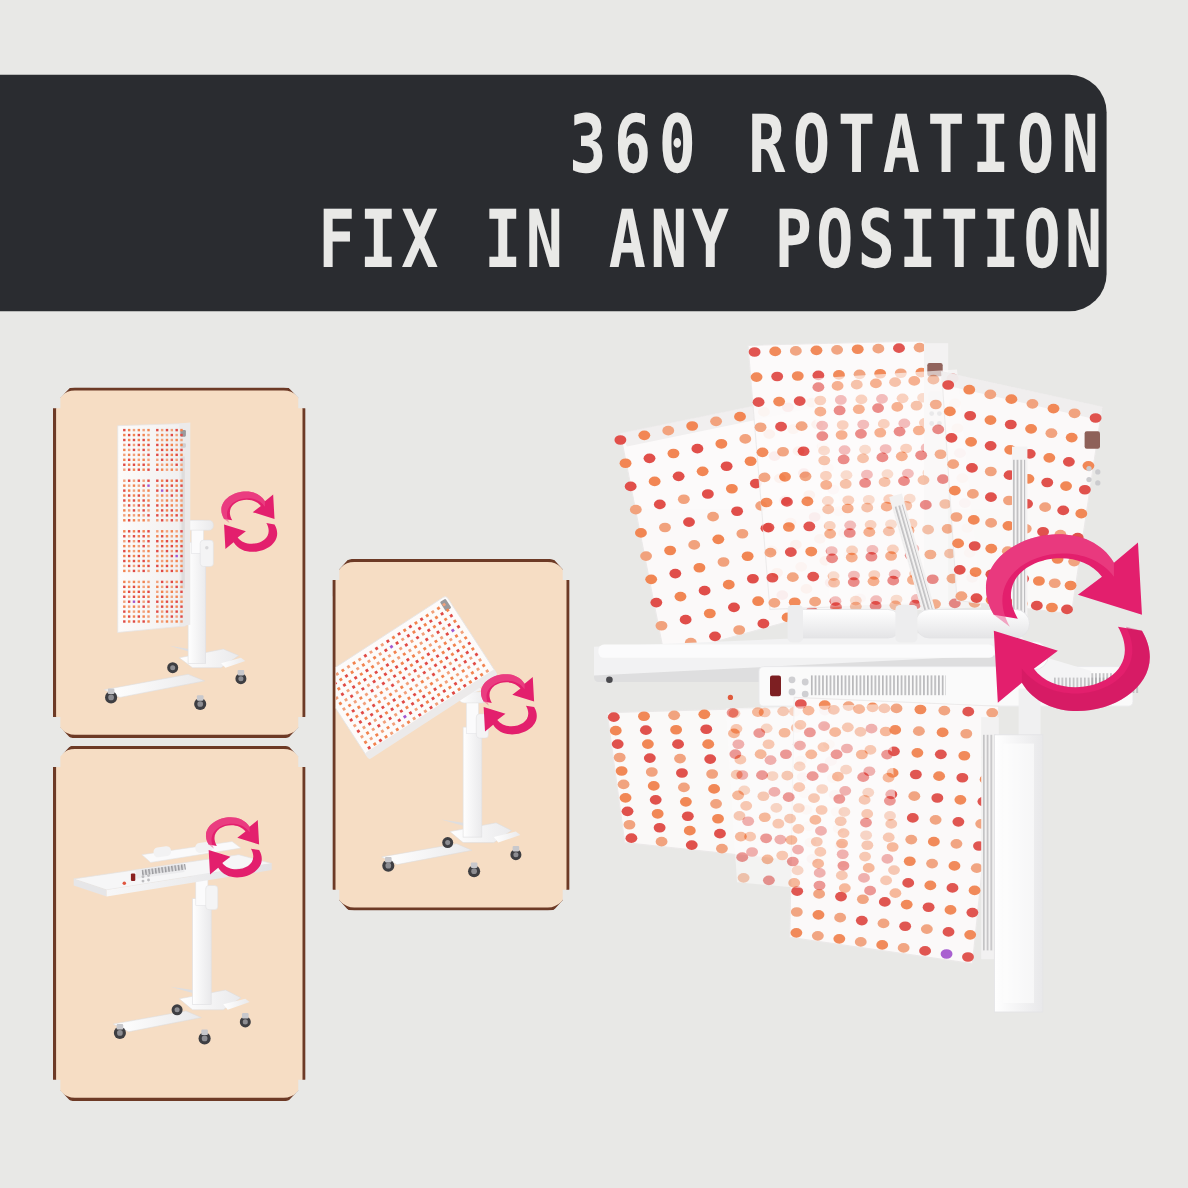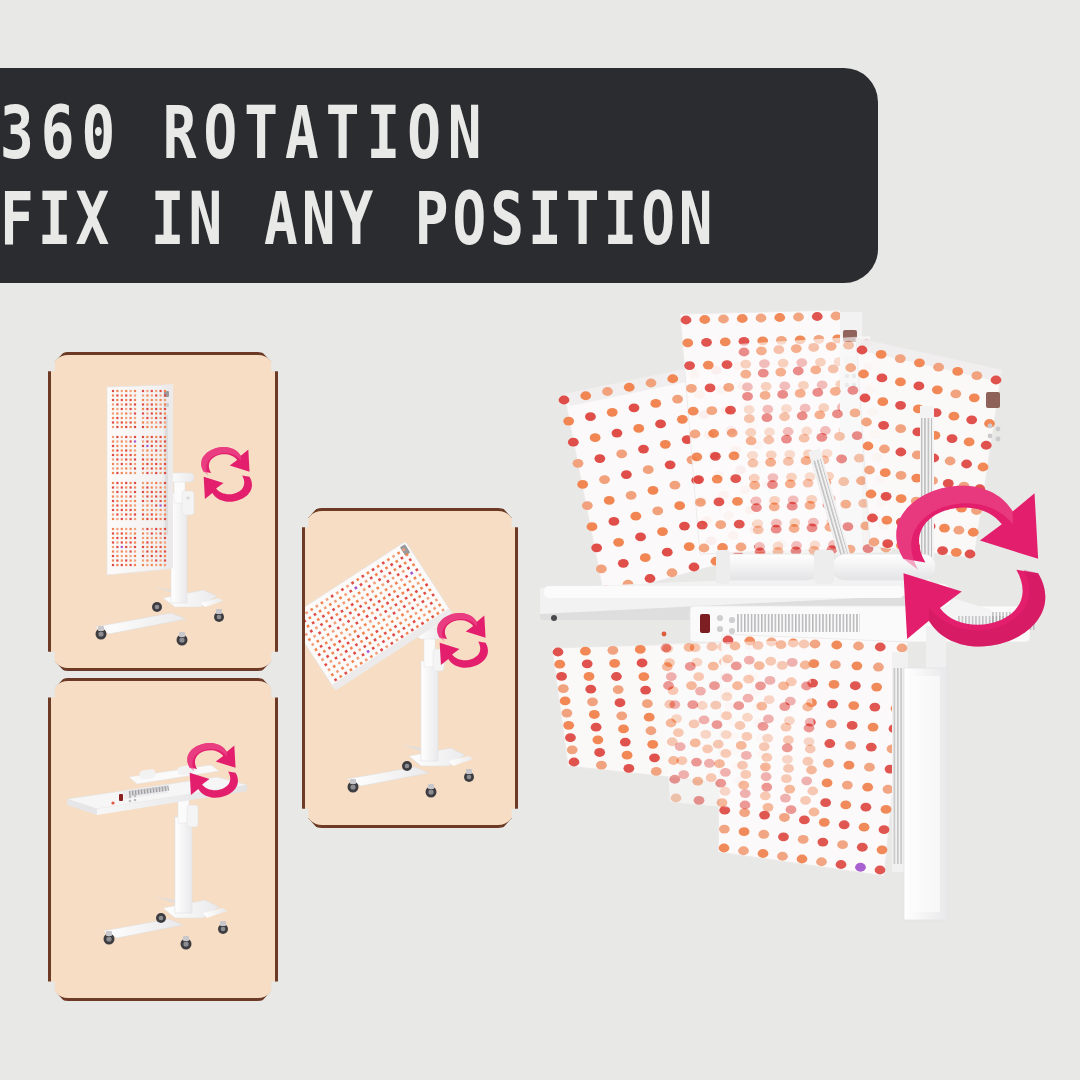--- a/index.html
+++ b/index.html
@@ -6,25 +6,25 @@
   body{
     width:1080px;height:1080px;overflow:hidden;
     background:#e8e8e6;
     font-family:"DejaVu Sans Mono", monospace;
     position:relative;
   }
   #stage{position:absolute;inset:0;width:1080px;height:1080px;background:#e8e8e6;overflow:hidden;}
 
   
   .banner{
-    position:absolute;left:0;top:68px;width:878px;height:215px;
+    position:absolute;left:0;top:68px;width:1006px;height:215px;
     background:#2a2c30;
     border-radius:0 34px 34px 0;
     display:flex;flex-direction:column;
-    align-items:flex-start;justify-content:center;
+    align-items:flex-end;justify-content:center;
     gap:6px;
   }
   .banner-line{
     color:#e9e9e7;
     font-family:"DejaVu Sans Mono", monospace;
     font-weight:700;
     letter-spacing:5px;
     line-height:1.02;
     white-space:nowrap;
     text-align:center;

